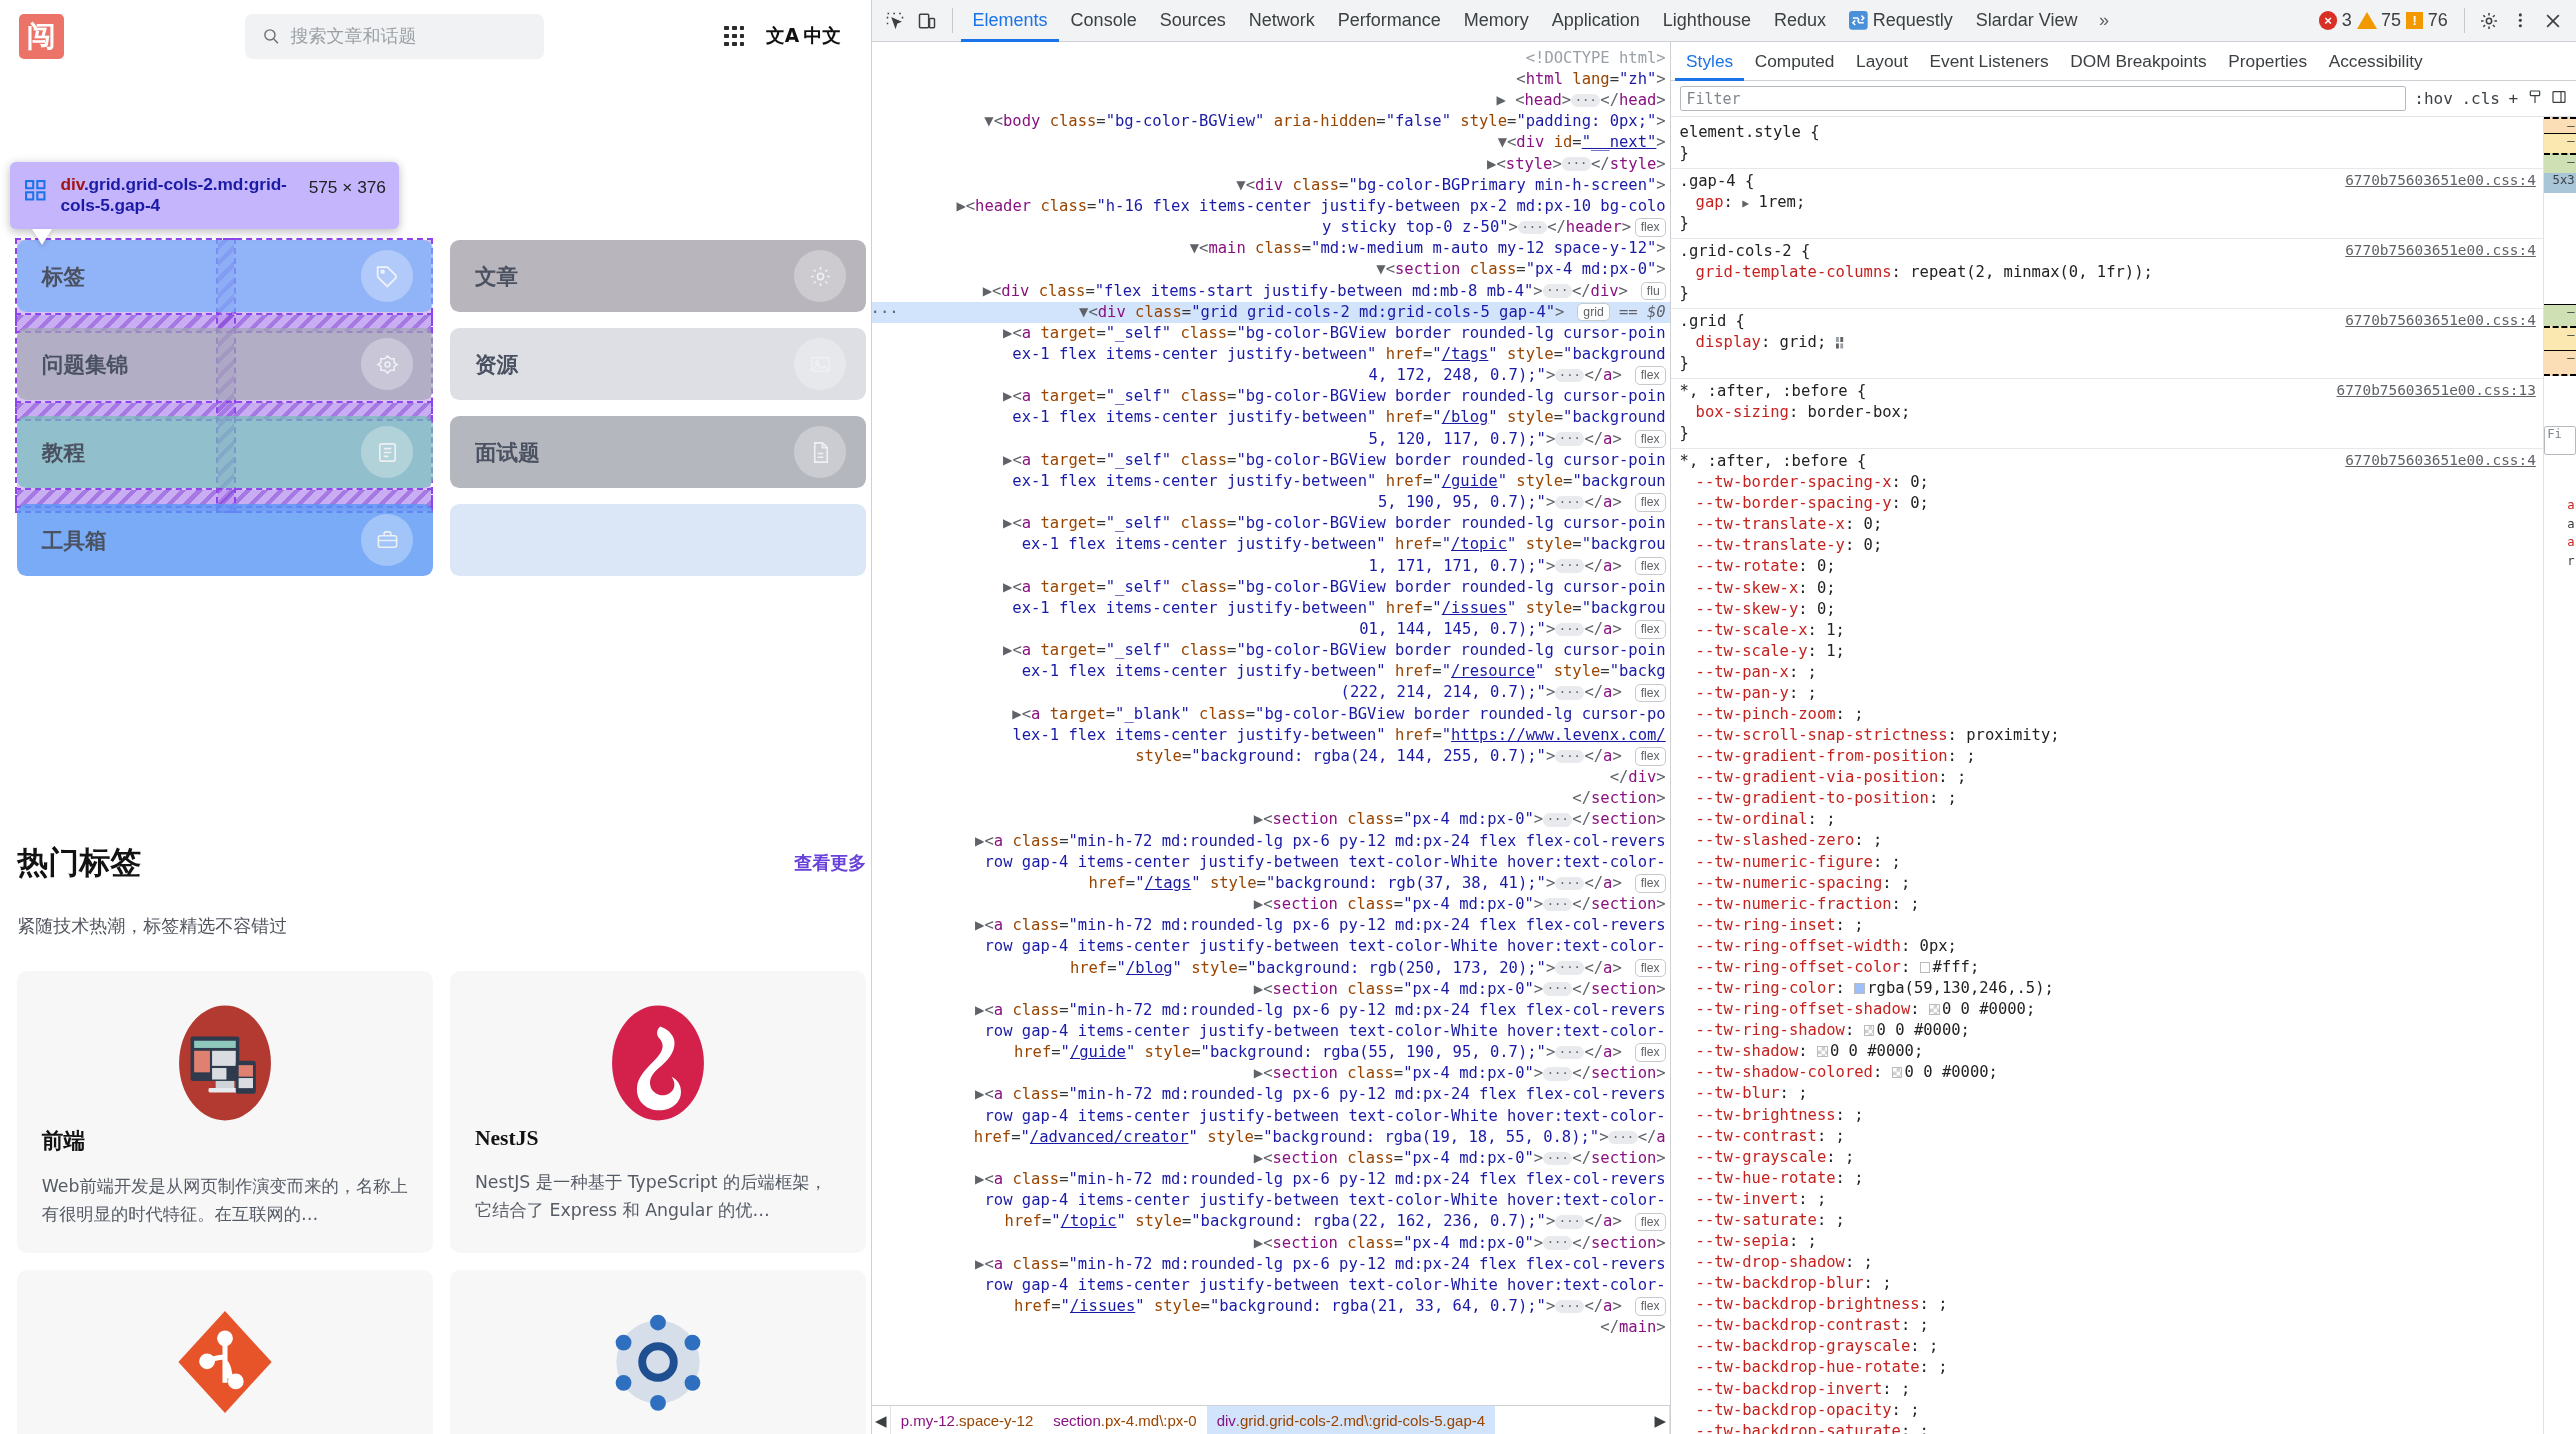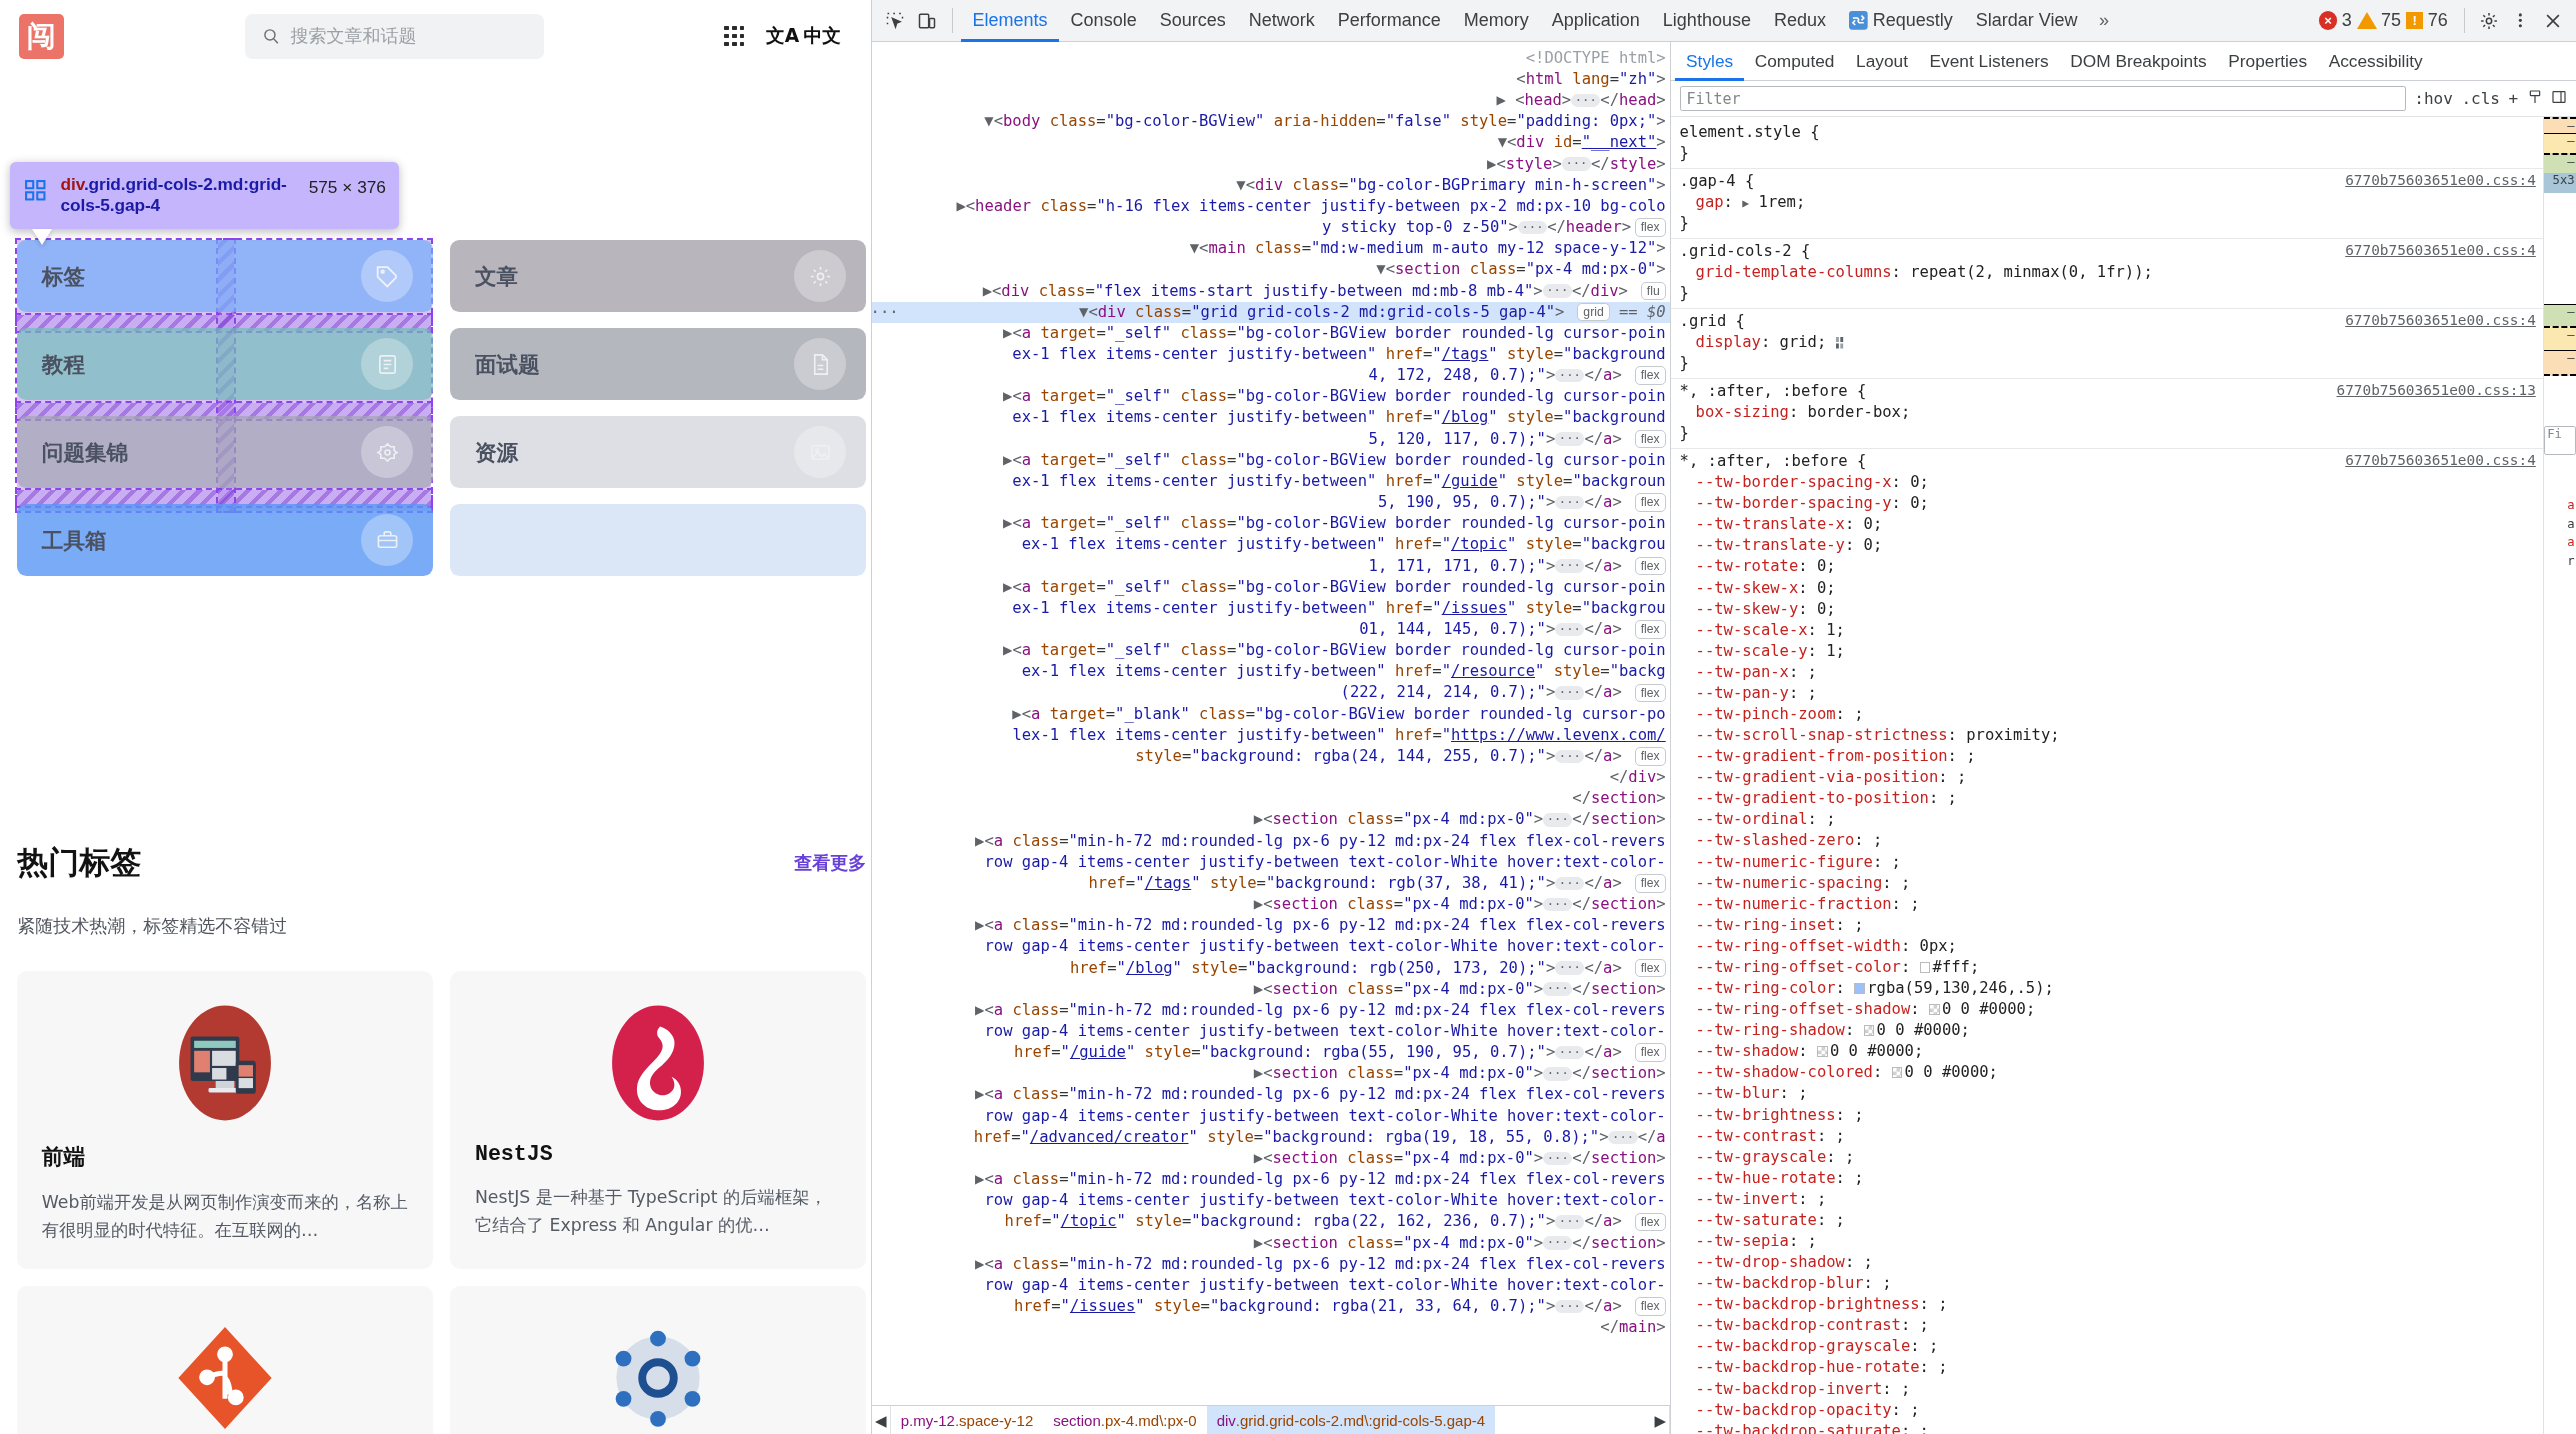--- a/index.html
+++ b/index.html
@@ -85,21 +85,21 @@
 
   
   .hot { position:absolute; left:17.3px; top:842px; width:849px; }
   .hot-head { display:flex; justify-content:space-between; align-items:flex-start; }
   .hot-title { font-size:31px; font-weight:bold; color:#121212; font-family:Liberation Sans, sans-serif; }
   .hot-sub { font-size:18px; color:#51565e; margin-top:30px; font-family:"DejaVu Sans", sans-serif; }
   .hot-more { font-size:18px; color:#6741d9; font-weight:600; font-family:"DejaVu Sans", sans-serif; margin-top:8.6px; }
   .tag-grid { display:grid; grid-template-columns:repeat(2,1fr); gap:17.3px; margin-top:33px; }
   .tag-card { background:#f7f7f8; border-radius:10px; padding:29px 24.5px 24.5px; }
   .tag-logo { height:126px; display:flex; align-items:center; justify-content:center; }
-  .tag-name { font-size:21.6px; font-weight:bold; color:#121212; margin-top:16px; font-family:Liberation Mono, monospace; }
+  .tag-name { font-size:21.6px; font-weight:bold; color:#121212; margin-top:0; font-family:Liberation Serif, serif; }
   .tag-desc { font-size:17.3px; color:#555b64; line-height:1.62; margin-top:17.3px; font-family:"DejaVu Sans", sans-serif; }
 
   
   .devtools { flex:1; display:flex; flex-direction:column; background:#fff; border-left:0.7px solid #cdd1d6; min-width:0; }
   .dt-toolbar {
     height:42px; display:flex; align-items:center; gap:0;
     background:#f1f3f4; border-bottom:0.7px solid #cdd1d6; padding:0 7.2px;
     flex:0 0 42px;
   }
   .dt-icobtn { width:32px; height:32px; display:flex; align-items:center; justify-content:center; }
@@ -257,56 +257,56 @@
           <span class="lbl">文章</span>
           <span class="circ">
             <svg viewBox="0 0 24 24" width="23" height="23" fill="none" stroke="#eef0f4" stroke-width="1.7">
                 <circle cx="12" cy="12" r="3.2"></circle>
                 <path d="M12 2v3M12 19v3M2 12h3M19 12h3M5 5l2 2M17 17l2 2M19 5l-2 2M7 17l-2 2"></path>
               </svg>
           </span>
         </div>
       </div>
       <div class="card-row">
-        <div class="card" style="background: rgba(115, 190, 185, 0.7);">
-          <span class="lbl">教程</span>
-          <span class="circ">
-            <svg viewBox="0 0 24 24" width="23" height="23" fill="none" stroke="#eef0f4" stroke-width="1.7">
-                <rect x="4" y="3" width="16" height="18" rx="2"></rect>
-                <path d="M8 8h8M8 12h8M8 16h5"></path>
-              </svg>
-          </span>
-        </div>
-        <div class="card" style="background: rgba(150, 153, 164, 0.7);">
-          <span class="lbl">面试题</span>
-          <span class="circ">
-            <svg viewBox="0 0 24 24" width="23" height="23" fill="none" stroke="#eef0f4" stroke-width="1.7">
-                <path d="M6 2h8l5 5v15H6z"></path>
-                <path d="M14 2v5h5M9 13h6M9 17h6"></path>
-              </svg>
-          </span>
-        </div>
-      </div>
-      <div class="card-row">
         <div class="card" style="background: rgba(161, 165, 178, 0.7);">
           <span class="lbl">问题集锦</span>
           <span class="circ">
             <svg viewBox="0 0 24 24" width="23" height="23" fill="none" stroke="#eef0f4" stroke-width="1.7">
                 <path d="M12 3l3 3h4v4l3 2-3 2v4h-4l-3 3-3-3H5v-4l-3-2 3-2V6h4z"></path>
                 <circle cx="12" cy="12" r="2.6"></circle>
               </svg>
           </span>
         </div>
         <div class="card" style="background: rgba(206, 210, 216, 0.7);">
           <span class="lbl">资源</span>
           <span class="circ">
             <svg viewBox="0 0 24 24" width="23" height="23" fill="none" stroke="#eef0f4" stroke-width="1.7">
                 <rect x="3" y="5" width="18" height="14" rx="2"></rect>
                 <circle cx="8.5" cy="10" r="1.6"></circle>
                 <path d="M4 17l5-5 4 4 3-2 4 4"></path>
+              </svg>
+          </span>
+        </div>
+      </div>
+      <div class="card-row">
+        <div class="card" style="background: rgba(115, 190, 185, 0.7);">
+          <span class="lbl">教程</span>
+          <span class="circ">
+            <svg viewBox="0 0 24 24" width="23" height="23" fill="none" stroke="#eef0f4" stroke-width="1.7">
+                <rect x="4" y="3" width="16" height="18" rx="2"></rect>
+                <path d="M8 8h8M8 12h8M8 16h5"></path>
+              </svg>
+          </span>
+        </div>
+        <div class="card" style="background: rgba(150, 153, 164, 0.7);">
+          <span class="lbl">面试题</span>
+          <span class="circ">
+            <svg viewBox="0 0 24 24" width="23" height="23" fill="none" stroke="#eef0f4" stroke-width="1.7">
+                <path d="M6 2h8l5 5v15H6z"></path>
+                <path d="M14 2v5h5M9 13h6M9 17h6"></path>
               </svg>
           </span>
         </div>
       </div>
       <div class="card-row">
         <div class="card" style="background: rgba(88, 150, 245, 0.8);">
           <span class="lbl">工具箱</span>
           <span class="circ">
             <svg viewBox="0 0 24 24" width="23" height="23" fill="none" stroke="#eef0f4" stroke-width="1.7">
                 <rect x="2.5" y="7" width="19" height="12" rx="2"></rect>

